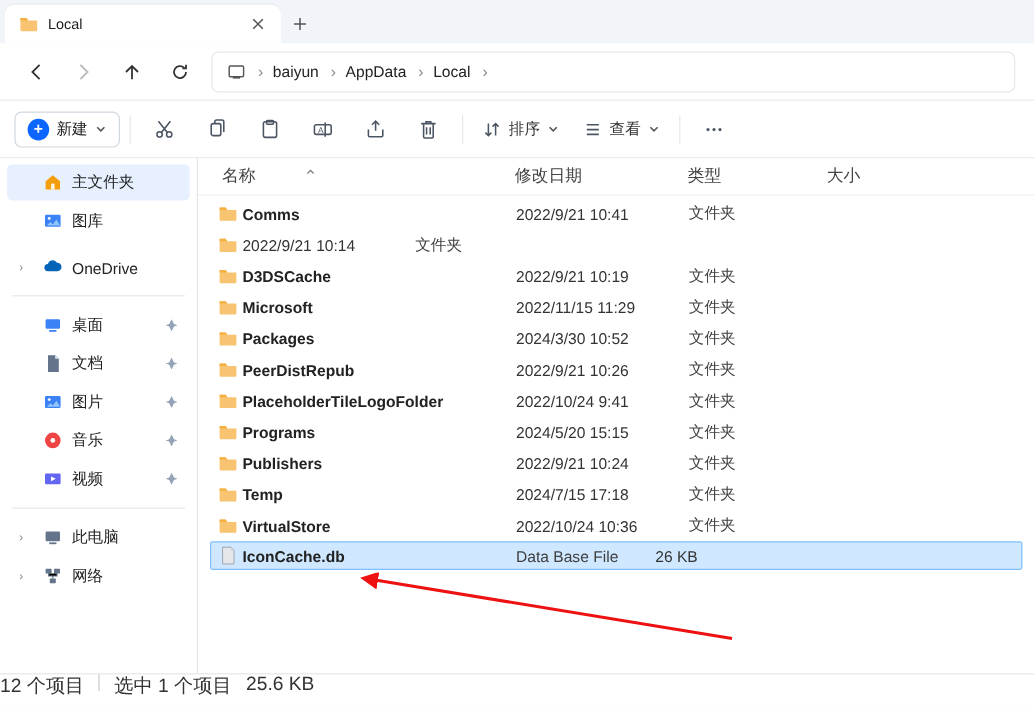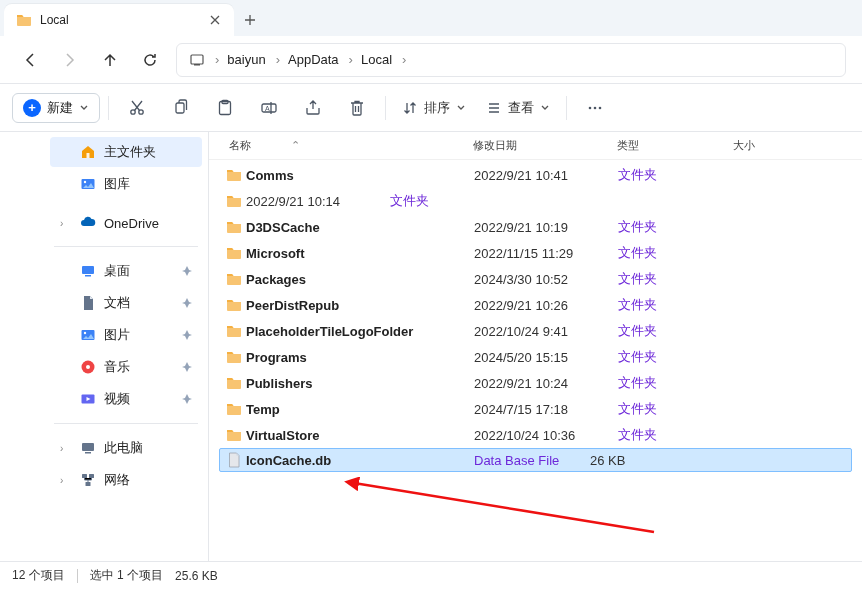--- a/index.html
+++ b/index.html
@@ -20,48 +20,48 @@
 
 .toolbar { height: 48px; background: #fff; display: flex; align-items: center; padding: 0 12px; gap: 4px; border-bottom: 1px solid #e5e7eb; }
 .tb-new { display: flex; align-items: center; gap: 6px; border: 1px solid #d0d7de; border-radius: 6px; padding: 5px 10px; cursor: pointer; }
 .tb-new .plus { width: 18px; height: 18px; border-radius: 50%; background: #0a66ff; color: #fff; display: flex; align-items: center; justify-content: center; font-size: 13px; font-weight: bold; }
 .tb-btn { width: 40px; height: 36px; display: flex; align-items: center; justify-content: center; color: #4b5563; cursor: pointer; border-radius: 4px; }
 .tb-divider { width: 1px; height: 24px; background: #e5e7eb; margin: 0 4px; }
 .tb-dd { display: flex; align-items: center; gap: 6px; padding: 5px 8px; cursor: pointer; color: #333; }
 .tb-dd svg.lead { color: #4b5563; }
 
 .main { display: flex; height: calc(100% - 36px - 48px - 48px - 28px); background: #fff; }
-.sidebar { width: 165px; border-right: 1px solid #e5e7eb; padding-top: 4px; display: flex; flex-direction: column; margin-left: 44px; }
+.sidebar { width: 165px; border-right: 1px solid #e5e7eb; padding-top: 4px; display: flex; flex-direction: column; }
 .side-item { display: flex; align-items: center; gap: 8px; padding: 6px 10px; margin: 1px 6px; font-size: 13px; cursor: pointer; border-radius: 4px; }
 .side-item.active { background: #e6f0ff; }
 .side-item .exp { width: 12px; color: #888; font-size: 10px; }
 .side-item .pin { margin-left: auto; color: #94a3b8; }
 .side-sep { height: 1px; background: #e5e7eb; margin: 8px 10px; }
 .side-icon { width: 16px; height: 16px; display: inline-flex; align-items: center; justify-content: center; }
 
 .content { flex: 1; display: flex; flex-direction: column; position: relative; }
-.columns { display: flex; padding: 6px 16px; font-size: 11px; color: #444; border-bottom: 1px solid #f0f0f0; justify-content: center; }
+.columns { display: flex; padding: 6px 16px; font-size: 14px; color: #444; border-bottom: 1px solid #f0f0f0; justify-content: center; }
 .col-name { width: 248px; padding-left: 4px; display: flex; align-items: center; gap: 40px; }
 .col-date { width: 144px; }
 .col-type { width: 116px; }
 .col-size { flex: 1; text-align: left; }
 .sort-caret { color: #888; }
 
 .rows { padding: 2px 10px; overflow-y: auto; }
 .row { display: flex; align-items: center; padding: 3px 6px; font-size: 13px; cursor: pointer; border-radius: 2px; border: 1px solid transparent; }
 .row.selected { background: #cfe8ff; border: 1px solid #7fbfff; }
 .row .icon { width: 20px; display: flex; align-items: center; }
 .row .name { width: 228px; font-weight: bold; }
 .row .date { width: 144px; color: #333; }
-.row .type { width: 116px; color: #6d28d9; }
+.row .type { width: 116px; color: #404040; }
 .row .size { flex: 1; padding-right: 40px; color: #333; }
 
 .arrow-annotation { position: absolute; left: 135px; top: 345px; pointer-events: none; }
 
-.status-bar { height: 28px; background: #fff; border-top: 1px solid #e5e7eb; display: flex; align-items: center; padding: 0 12px; font-size: 12px; color: #333; gap: 12px; }
+.status-bar { height: 28px; background: #fff; border-top: 1px solid #e5e7eb; display: flex; align-items: flex-start; padding: 0 0; font-size: 16px; color: #333; gap: 12px; }
 
 svg { display: block; }
 </style>
 </head>
 <body>
 
 <div class="title-bar">
   <div class="tab">
     <span class="side-icon">
       <svg width="16" height="16" viewBox="0 0 16 16">

